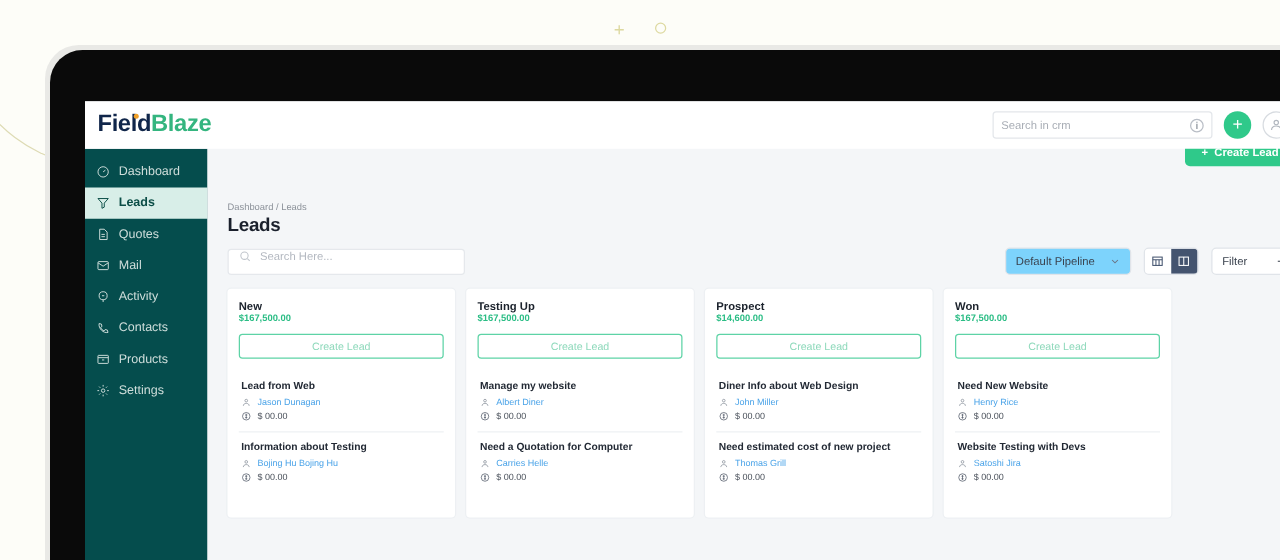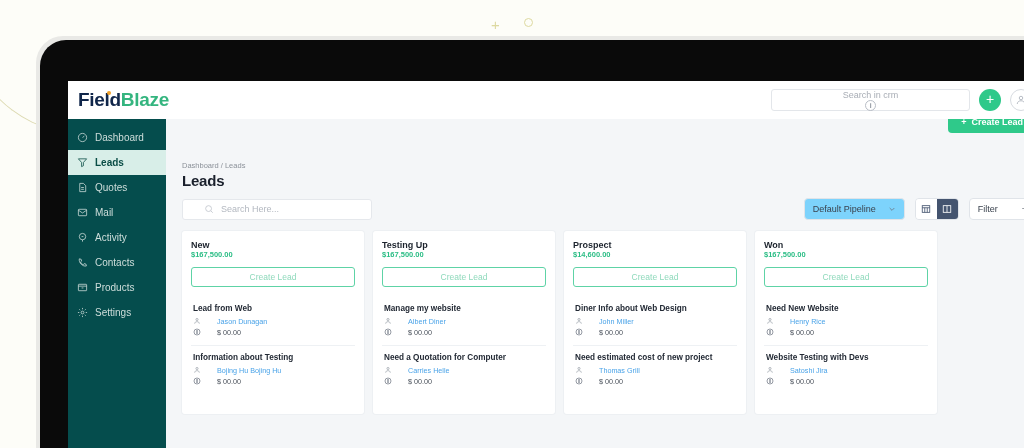--- a/index.html
+++ b/index.html
@@ -61,25 +61,24 @@
   }
   .logo { font-size: 19px; font-weight: 700; letter-spacing: -.3px; position: relative; }
   .logo .l-field { color: #10264a; }
   .logo .l-blaze { color: #34b57f; }
   .logo .dot-i {
     position: absolute; width: 4px; height: 4px; border-radius: 50%;
     background: #f0a028; left: 29px; top: 2px;
   }
   .top-right { display: flex; align-items: center; gap: 9px; }
   .crm-search {
-    width: 199px; height: 22px; border: 1px solid #e3e6ea; border-radius: 3px;
+    width: 176px; height: 22px; border: 1px solid #e3e6ea; border-radius: 3px;
     background: #fff; display: flex; align-items: center;
     padding: 0 6px; font-size: 9px; color: #a8adb5;
     justify-content: space-between;
-    flex-direction: column;
   }
   .crm-search .info-ic {
     width: 11px; height: 11px; border: 1px solid #b9bec6; border-radius: 50%;
     color: #9aa0a8; font-size: 8px; line-height: 9px; text-align: center; font-weight: 700;
   }
   .plus-btn {
     width: 22px; height: 22px; border-radius: 50%; background: #2fc98a;
     color: #fff; font-size: 14px; line-height: 21px; text-align: center; font-weight: 400;
   }
   .avatar-btn {
@@ -106,22 +105,22 @@
   .toolbar-row { display: flex; justify-content: space-between; align-items: flex-start; }
   .create-lead-top {
     background: #2fc98a; color: #fff; font-size: 9px; font-weight: 700;
     border-radius: 4px; padding: 6px 13px; margin-top: -18px;
     display: flex; align-items: center; gap: 5px; white-space: nowrap;
   }
 
   .subtools { display: flex; justify-content: space-between; align-items: center; margin-top: 9px; }
   .search-here {
     width: 190px; height: 21px; background: #fff; border: 1px solid #e5e8ec;
-    border-radius: 3px; display: flex; align-items: center; gap: 7px;
-    padding: 0 21px; font-size: 9px; color: #b3b8c0;
+    border-radius: 3px; display: flex; align-items: flex-start; gap: 7px;
+    padding: 0 8px; font-size: 9px; color: #b3b8c0;
   }
   .subtools-right { display: flex; align-items: center; gap: 10px; }
   .pipeline-sel {
     height: 22px; background: #7dd3fc; border: 1px solid #e0e4e9; border-radius: 4px;
     display: flex; align-items: center; gap: 12px; padding: 0 8px;
     font-size: 9px; color: #3a424e;
   }
   .view-toggle { display: flex; border-radius: 4px; overflow: hidden; border: 1px solid #e0e4e9; height: 22px; }
   .vt-btn { width: 21px; display: flex; align-items: center; justify-content: center; background: #fff; }
   .vt-btn.active { background: #44546f; }
@@ -143,21 +142,21 @@
   .col-total { font-size: 7.5px; font-weight: 700; color: #2bbd85; }
   .col-create {
     margin-top: 8px; height: 20px; border: 1px solid #5ed3a6; border-radius: 3px;
     display: flex; align-items: center; justify-content: center;
     font-size: 8.5px; color: #8ed9bb;
   }
   .cards { margin-top: 10px; }
   .card { padding: 7px 2px 8px 2px; border-bottom: 1px solid #eef1f4; }
   .card:last-child { border-bottom: none; }
   .card-title { font-size: 8.2px; font-weight: 700; color: #232a35; margin-bottom: 4px; }
-  .card-row { display: flex; align-items: flex-start; gap: 16px; margin-top: 2px; }
+  .card-row { display: flex; align-items: flex-end; gap: 5px; margin-top: 2px; }
   .card-row svg { width: 8px; height: 8px; flex: none; }
   .card-person { font-size: 7.2px; color: #4aa3e8; }
   .card-amount { font-size: 7.2px; color: #4a515b; }
 </style>
 </head>
 <body>
 
 <div class="bg-deco">
   <div class="deco-curve"></div>
   <div class="deco-plus d1">+</div>

